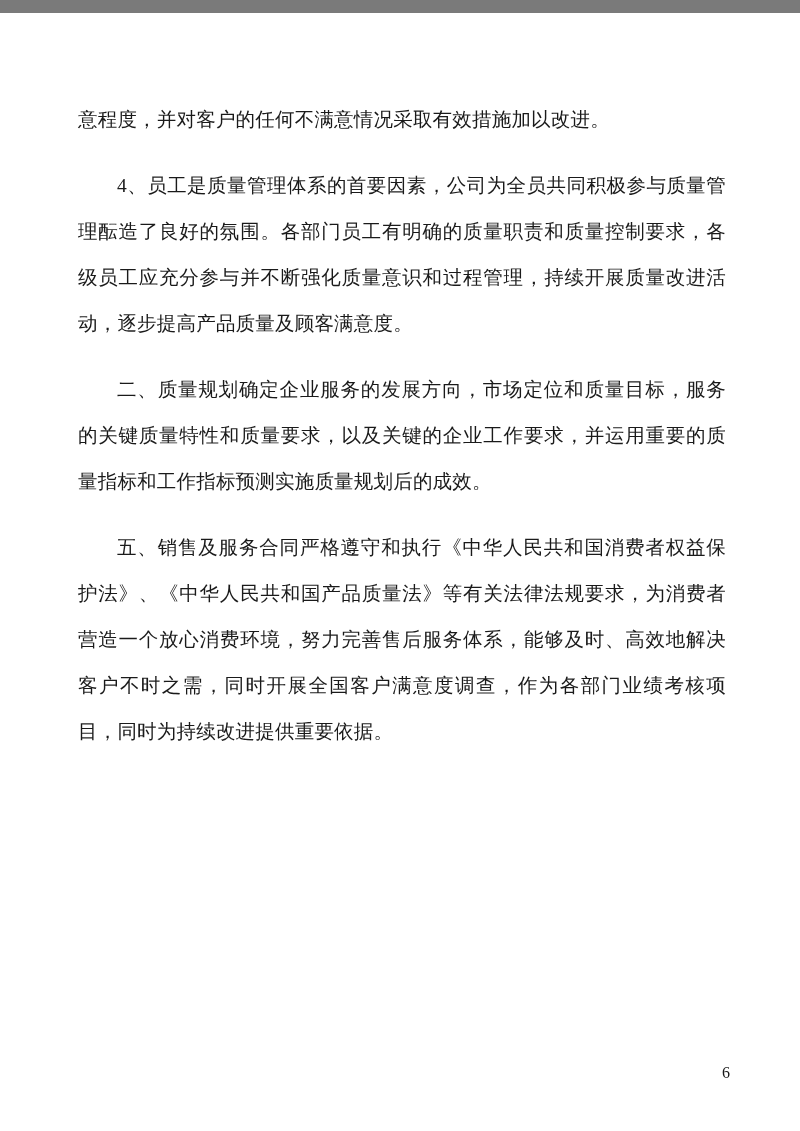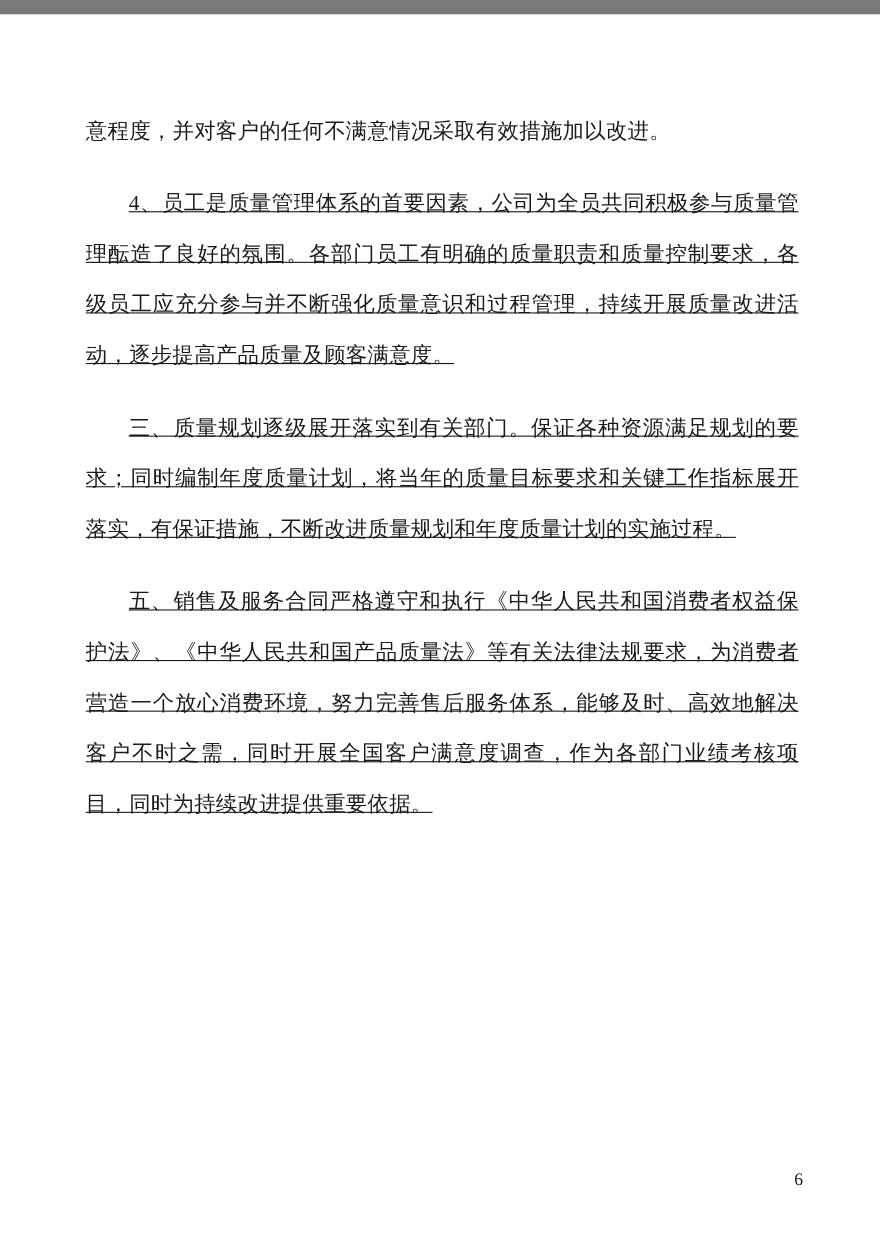--- a/index.html
+++ b/index.html
@@ -30,35 +30,34 @@
     line-height: 46px;
     color: #1a1a1a;
     text-align: justify;
     text-justify: inter-ideograph;
     margin: 0 0 20px 0;
     letter-spacing: 0.2px;
     font-family: "Liberation Serif", "DejaVu Serif", serif;
   }
   .para.indent {
     text-indent: 2em;
-    text-decoration: underline;
   }
   .page-number {
     position: absolute;
     right: 70px;
     bottom: 62px;
     font-size: 16px;
     color: #1a1a1a;
     font-family: "Liberation Serif", "DejaVu Serif", serif;
   }
 </style>
 </head>
 <body>
 
 <div class="page">
   <div class="content">
     <p class="para">意程度，并对客户的任何不满意情况采取有效措施加以改进。</p>
     <p class="para indent">4、员工是质量管理体系的首要因素，公司为全员共同积极参与质量管理酝造了良好的氛围。各部门员工有明确的质量职责和质量控制要求，各级员工应充分参与并不断强化质量意识和过程管理，持续开展质量改进活动，逐步提高产品质量及顾客满意度。</p>
-    <p class="para indent">三、质量规划逐级展开落实到有关部门。保证各种资源满足规划的要求；同时编制年度质量计划，将当年的质量目标要求和关键工作指标展开落实，有保证措施，不断改进质量规划和年度质量计划的实施过程。</p>
+    <p class="para indent">二、质量规划确定企业服务的发展方向，市场定位和质量目标，服务的关键质量特性和质量要求，以及关键的企业工作要求，并运用重要的质量指标和工作指标预测实施质量规划后的成效。</p>
     <p class="para indent">五、销售及服务合同严格遵守和执行《中华人民共和国消费者权益保护法》、《中华人民共和国产品质量法》等有关法律法规要求，为消费者营造一个放心消费环境，努力完善售后服务体系，能够及时、高效地解决客户不时之需，同时开展全国客户满意度调查，作为各部门业绩考核项目，同时为持续改进提供重要依据。</p>
   </div>
   <div class="page-number">6</div>
 </div>
 
 </body></html>

